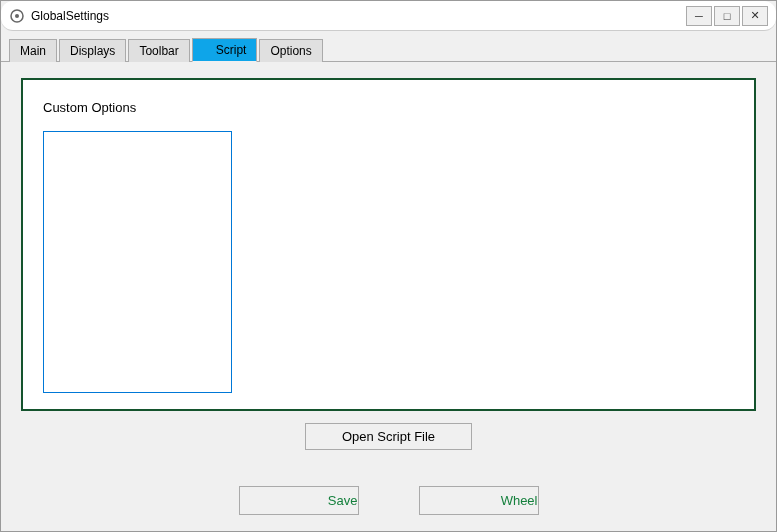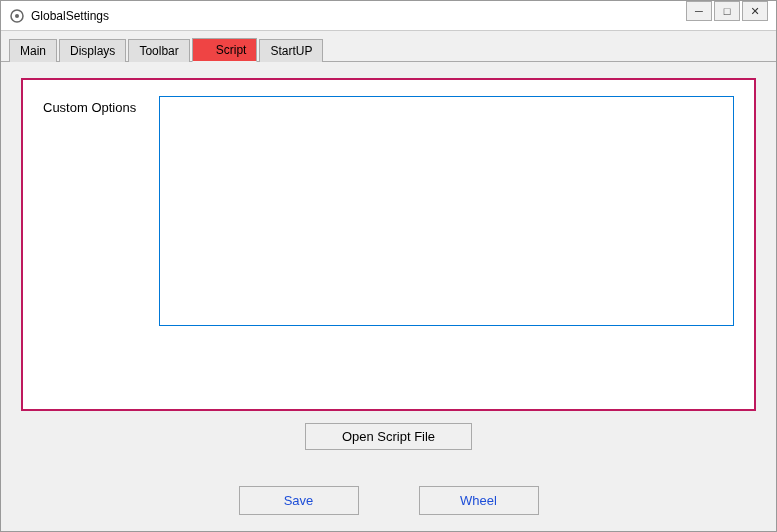--- a/index.html
+++ b/index.html
@@ -20,24 +20,26 @@
       background: #f0f0f0;
       border: 1px solid #999;
       display: flex;
       flex-direction: column;
       box-shadow: 2px 2px 8px rgba(0,0,0,0.3);
     }
     .title-bar {
       background: #ffffff;
       height: 30px;
       display: flex;
+      align-items: center;
       justify-content: space-between;
       padding: 0 8px;
       border-bottom: 1px solid #ccc;
       flex-shrink: 0;
+      border-radius: 12px;
     }
     .title-bar-left {
       display: flex;
       align-items: center;
       gap: 6px;
     }
     .title-icon {
       width: 16px;
       height: 16px;
     }
@@ -76,39 +78,39 @@
       border-bottom: none;
       background: #e0e0e0;
       cursor: pointer;
       font-size: 12px;
       margin-right: 2px;
       color: #000;
       position: relative;
       bottom: -1px;
     }
     .tab.active {
-      background: #ef4444;
+      background: #0ea5e9;
       border-bottom: 1px solid #f0f0f0;
       z-index: 1;
       font-weight: normal;
       padding-left: 23px;
     }
     .content {
       flex: 1;
       background: #f0f0f0;
       display: flex;
       flex-direction: column;
       padding: 16px 20px;
     }
     .form-area {
-      border: 2px solid #be185d;
+      border: 2px solid #14532d;
       background: #fff;
       padding: 16px 20px;
       display: flex;
-      flex-direction: row;
+      flex-direction: column;
       align-items: flex-start;
       gap: 16px;
       flex: 1;
     }
     .form-label {
       font-size: 13px;
       color: #000;
       white-space: nowrap;
       padding-top: 4px;
       min-width: 100px;
@@ -147,22 +149,22 @@
       background: #f0f0f0;
       flex-shrink: 0;
     }
     .footer-btn {
       padding: 6px 0;
       width: 120px;
       background: #f0f0f0;
       border: 1px solid #aaa;
       font-size: 13px;
       cursor: pointer;
-      color: #1d4ed8;
-      text-align: center;
+      color: #15803d;
+      text-align: right;
     }
   </style>
 </head>
 <body>
 
 <div class="window">
 
   <div class="title-bar">
     <div class="title-bar-left">
       <svg class="title-icon" viewBox="0 0 16 16" fill="none" xmlns="http://www.w3.org/2000/svg">
@@ -176,21 +178,21 @@
       <div class="title-btn">□</div>
       <div class="title-btn close">✕</div>
     </div>
   </div>
 
   <div class="tab-bar">
     <div class="tab">Main</div>
     <div class="tab">Displays</div>
     <div class="tab">Toolbar</div>
     <div class="tab active">Script</div>
-    <div class="tab">StartUP</div>
+    <div class="tab">Options</div>
   </div>
 
   <div class="content">
     <div class="form-area">
       <span class="form-label">Custom Options</span>
       <textarea class="custom-options-textarea" style=""></textarea>
     </div>
     <div class="button-row">
       <button class="btn">Open Script File</button>
     </div>

